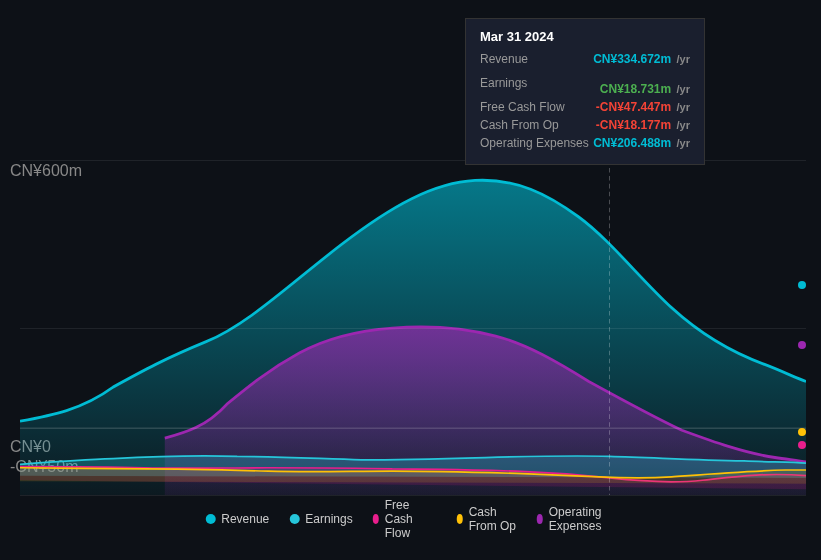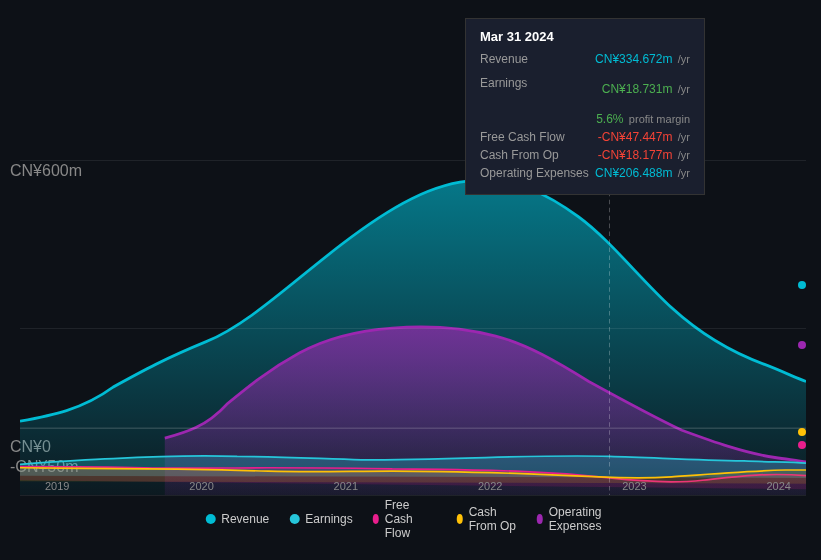--- a/index.html
+++ b/index.html
@@ -44,21 +44,21 @@
       margin-bottom: 4px;
       font-size: 12px;
     }
 
     .tooltip-label {
       color: #999;
       min-width: 110px;
     }
 
     .tooltip-value {
-      font-weight: normal;
+      font-weight: bold;
       font-size: 12px;
     }
 
     .tooltip-value.cyan { color: #00bcd4; }
     .tooltip-value.green { color: #4caf50; margin-top: 12px; }
     .tooltip-value.red { color: #f44336; }
 
     .tooltip-unit {
       color: #888;
       font-size: 11px;
@@ -148,24 +148,20 @@
 
   <div class="tooltip-box">
     <div class="tooltip-title">Mar 31 2024</div>
     <div class="tooltip-row">
       <span class="tooltip-label">Revenue</span>
       <span class="tooltip-value cyan">CN¥334.672m <span class="tooltip-unit">/yr</span></span>
     </div>
     <div class="tooltip-row">
       <span class="tooltip-label">Earnings</span>
       <span class="tooltip-value green">CN¥18.731m <span class="tooltip-unit">/yr</span></span>
-    </div>
-    <div class="tooltip-row">
-      <span class="tooltip-label"></span>
-      <span class="tooltip-value green">5.6% <span class="tooltip-unit">profit margin</span></span>
     </div>
     <div class="tooltip-row">
       <span class="tooltip-label">Free Cash Flow</span>
       <span class="tooltip-value red">-CN¥47.447m <span class="tooltip-unit">/yr</span></span>
     </div>
     <div class="tooltip-row">
       <span class="tooltip-label">Cash From Op</span>
       <span class="tooltip-value red">-CN¥18.177m <span class="tooltip-unit">/yr</span></span>
     </div>
     <div class="tooltip-row">
@@ -224,28 +220,20 @@
       <line x1="570" y1="0" x2="570" y2="295" stroke="rgba(255,255,255,0.25)" stroke-width="1" stroke-dasharray="4,3"></line>
     </svg>
 
     
     <div class="edge-dot" style="background:#00bcd4; top: 36%; right: 0;"></div>
     <div class="edge-dot" style="background:#9c27b0; top: 54%; right: 0;"></div>
     <div class="edge-dot" style="background:#ffc107; top: 80%; right: 0;"></div>
     <div class="edge-dot" style="background:#e91e8c; top: 84%; right: 0;"></div>
   </div>
 
-  <div class="x-axis">
-    <span class="x-label">2019</span>
-    <span class="x-label">2020</span>
-    <span class="x-label">2021</span>
-    <span class="x-label">2022</span>
-    <span class="x-label">2023</span>
-    <span class="x-label">2024</span>
-  </div>
 
   <div class="legend">
     <div class="legend-item">
       <div class="legend-dot" style="background:#00bcd4;"></div>
       <span>Revenue</span>
     </div>
     <div class="legend-item">
       <div class="legend-dot" style="background:#26c6da;"></div>
       <span>Earnings</span>
     </div>

